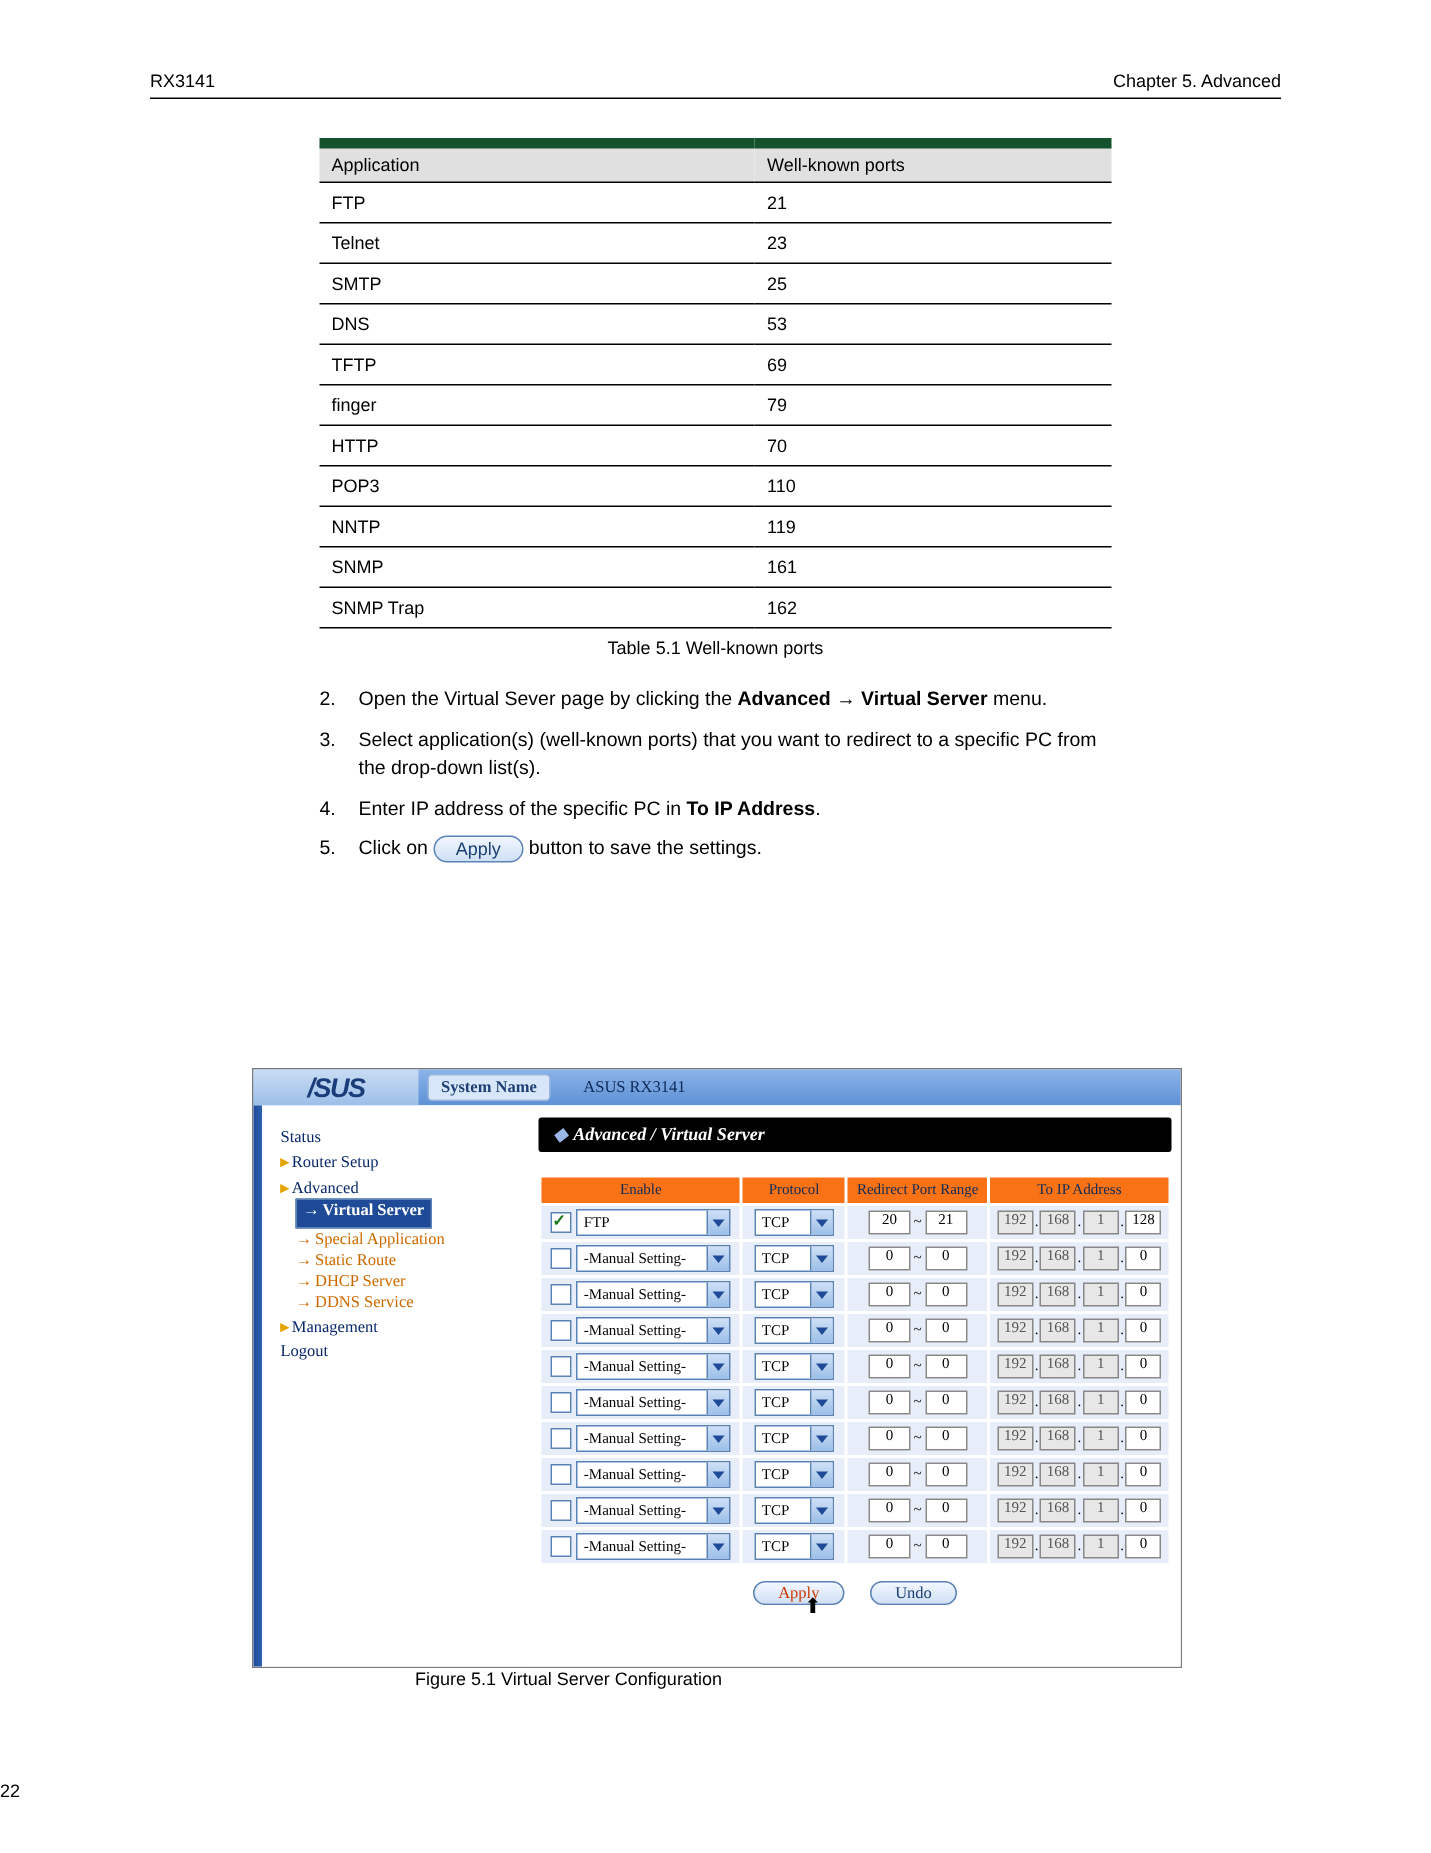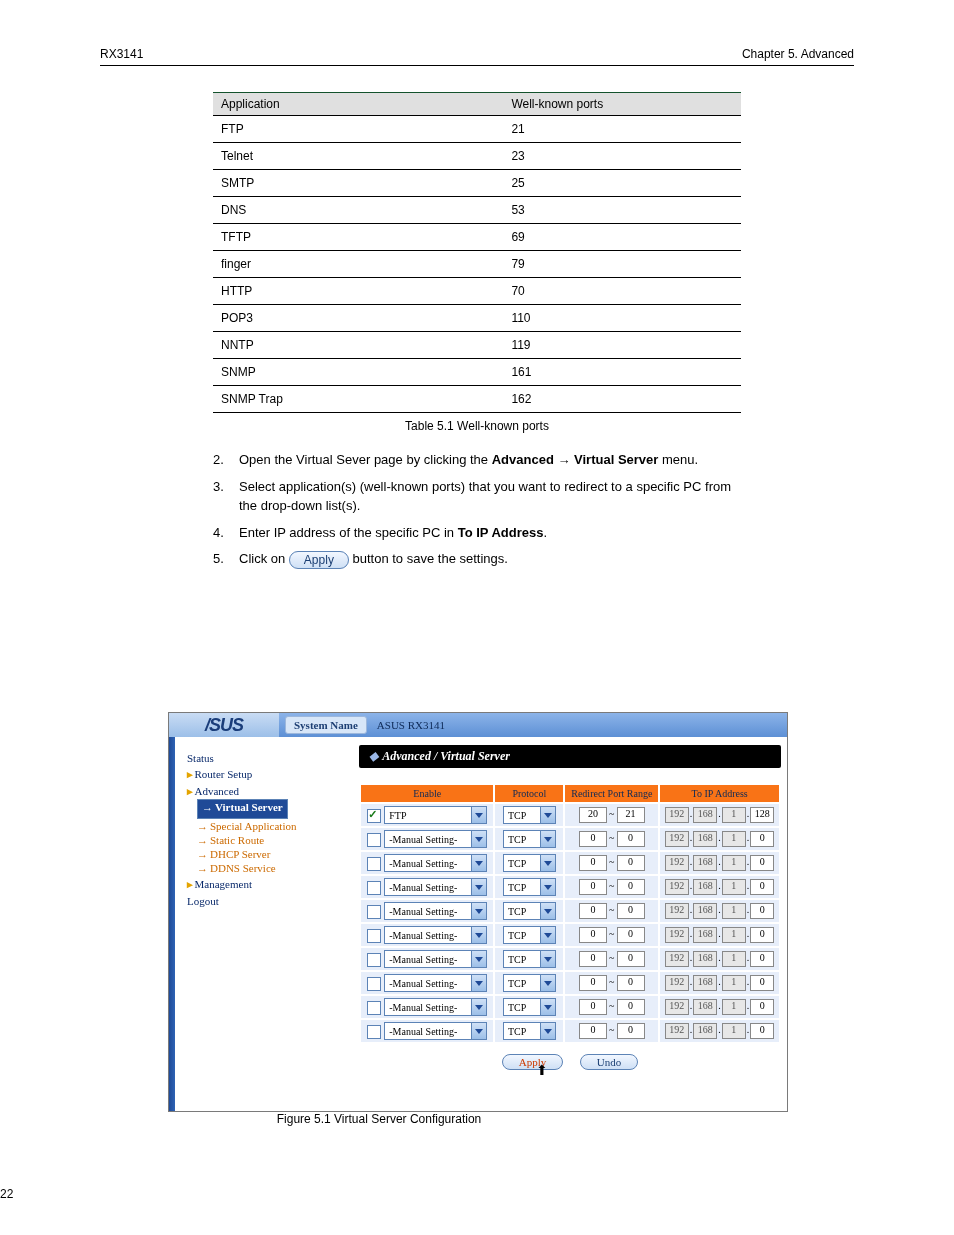--- a/index.html
+++ b/index.html
@@ -2,39 +2,39 @@
 <html><head>
 <meta charset="utf-8">
 <style>
 html,body{margin:0;padding:0;background:#fff;font-family:"Times New Roman",serif;color:#000}
 .page{width:954px;height:1235px;position:relative;margin:0 auto}
 .running-head{position:absolute;top:47px;left:100px;right:100px;display:flex;justify-content:space-between;font-family:Arial,sans-serif;font-size:12px;color:#000}
 .running-rule{position:absolute;top:65px;left:100px;right:100px;border-top:1.5px solid #000}
 .body-col{position:absolute;top:92px;left:213px;width:528px;font-family:Arial,sans-serif;font-size:12px;color:#000}
 
 table.common-ports{border-collapse:collapse;width:100%;font-size:12px}
-table.common-ports th{background:#e0e0e0;text-align:left;font-weight:normal;padding:4px 8px;border-bottom:1px solid #000;border-top:1px solid #14532d}
+table.common-ports th{background:#e0e0e0;text-align:left;font-weight:normal;padding:4px 8px;border-bottom:1px solid #000;border-top:7px solid #14532d}
 table.common-ports td{padding:6px 8px;border-bottom:1px solid #000}
 table.common-ports td:first-child{width:55%}
 
 .steps{margin-top:18px;font-size:13px;font-family:Arial,sans-serif}
 .step{display:flex;margin:8px 0;line-height:1.45}
 .step-num{width:26px;flex:0 0 26px}
 .step-txt{flex:1}
 .arrow{font-weight:bold}
 
 .btn-apply-inline{display:inline-block;vertical-align:middle}
 .btn-apply-inline .b{background:linear-gradient(#f2f7ff,#cfe0f5);border:1px solid #5c83b6;border-radius:10px;padding:1px 14px;font:12px Arial;color:#1b3f73}
 
 .shot{position:absolute;left:168px;top:712px;width:618px;border:1px solid #7a7a7a;font-family:Tahoma,Verdana,Arial,sans-serif}
 
 .sys-bar{background:linear-gradient(#8cb4e9,#5d90d5);height:24px;display:flex;align-items:stretch}
 .logo-cell{width:110px;background:linear-gradient(#c9dcf4,#9cbfe8);display:flex;align-items:center;justify-content:center}
 .asus-logo{font:italic 900 18px Arial;color:#1a3d7a;letter-spacing:-1px}
-.sys-label{background:#d7e6f8;border:1px solid #9cb7dc;border-radius:3px;padding:0 8px;font:700 11px Tahoma;color:#1d3f73;margin:3px 0 3px 6px;display:flex;align-items:center}
+.sys-label{background:#d7e6f8;border:1px solid #9cb7dc;border-radius:3px;padding:0 8px;font:700 11px Tahoma;color:#1d3f73;margin:3px 12px 3px 6px;display:flex;align-items:center}
 .sys-val{font:11px Tahoma;color:#0e2a57;padding:0 10px;display:flex;align-items:center}
 
 .shot-body{display:flex;background:#fff}
 
 .nav-col{width:156px;background:linear-gradient(90deg,#1f4a97 0,#2e62b4 6px,#fff 6px);padding:14px 6px 20px 18px;font:11px Tahoma;color:#0a2a6b;min-height:340px}
 .nav-col a{text-decoration:none;display:block;padding:1px 0}
 .nav-top>a{color:#0a2a6b}
 .nav-sec>a{color:#0a2a6b}
 .nav-sec{margin-top:2px}
 .nav-sec .caret{color:#e4a400;font-weight:bold;margin-right:2px}

